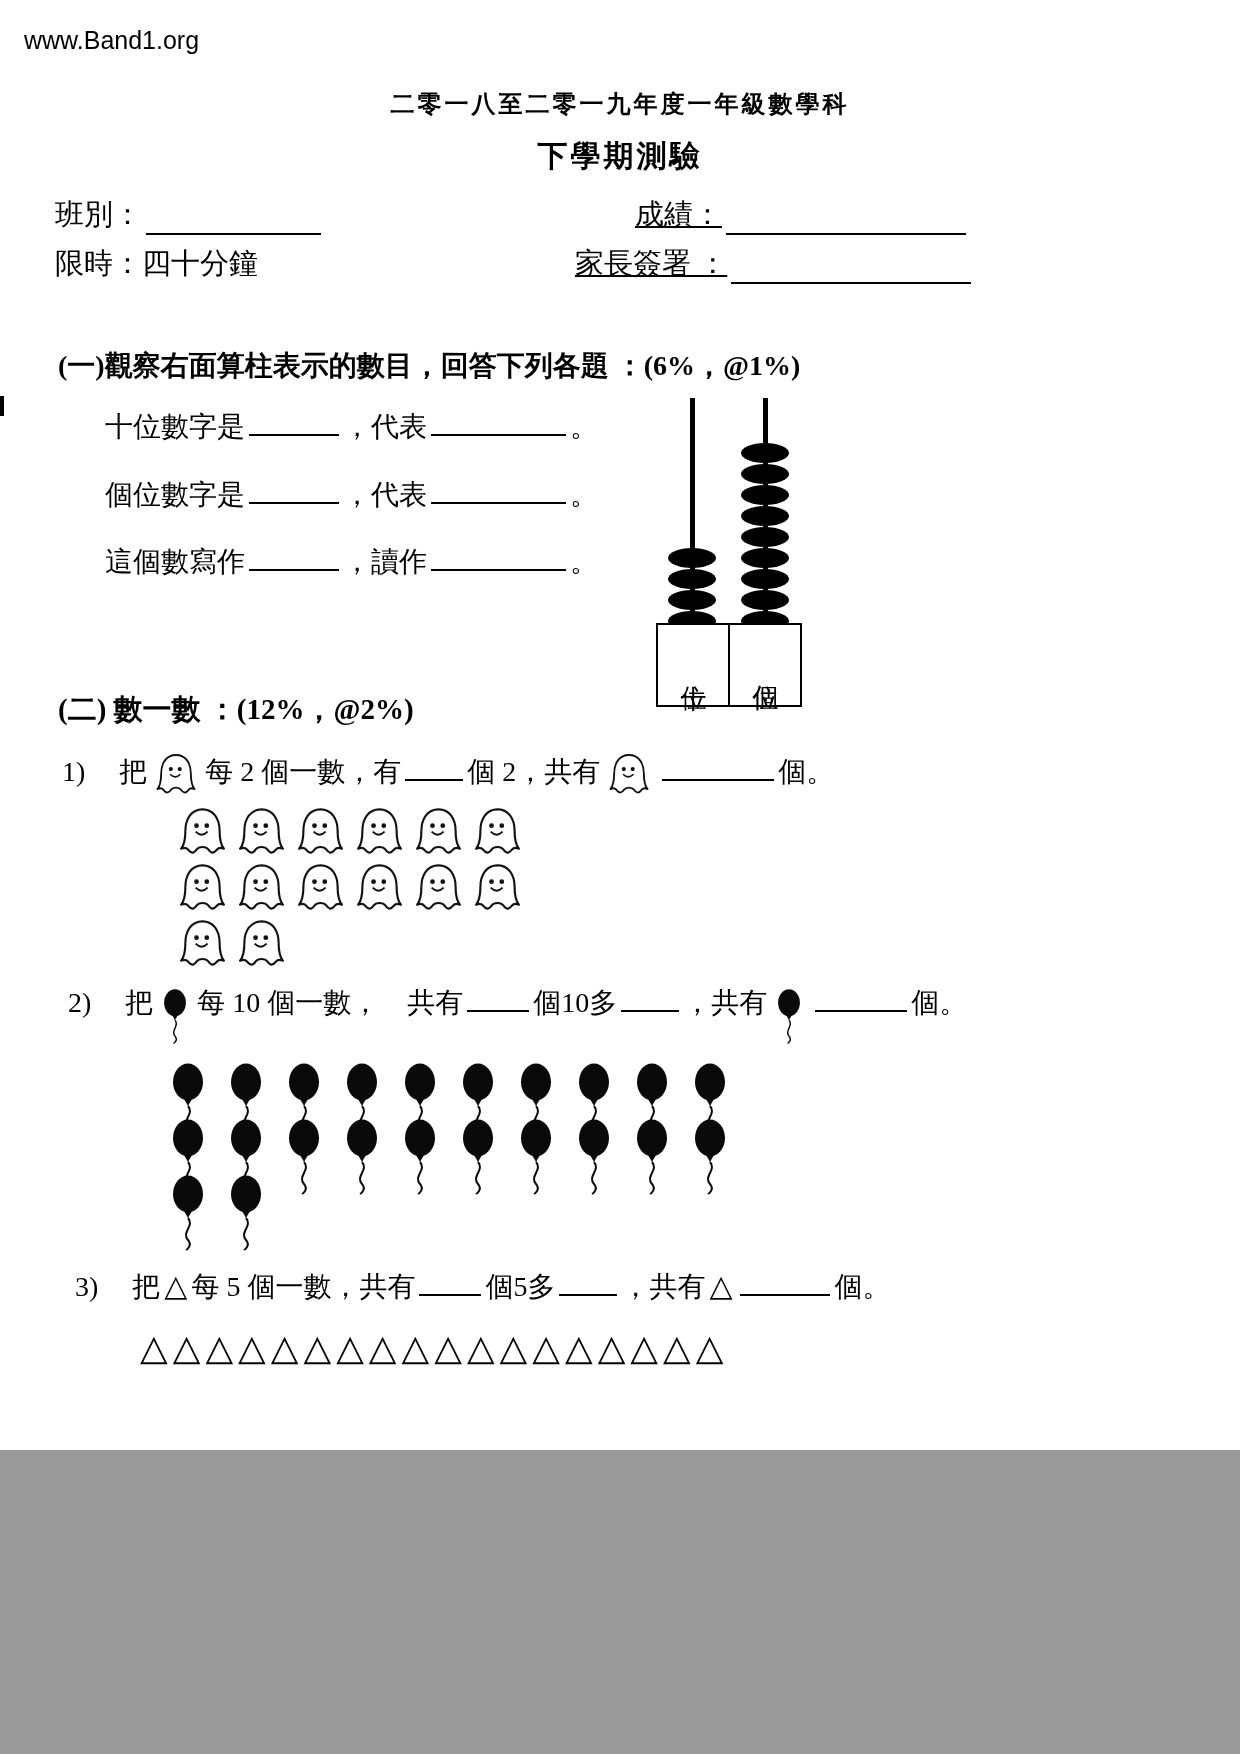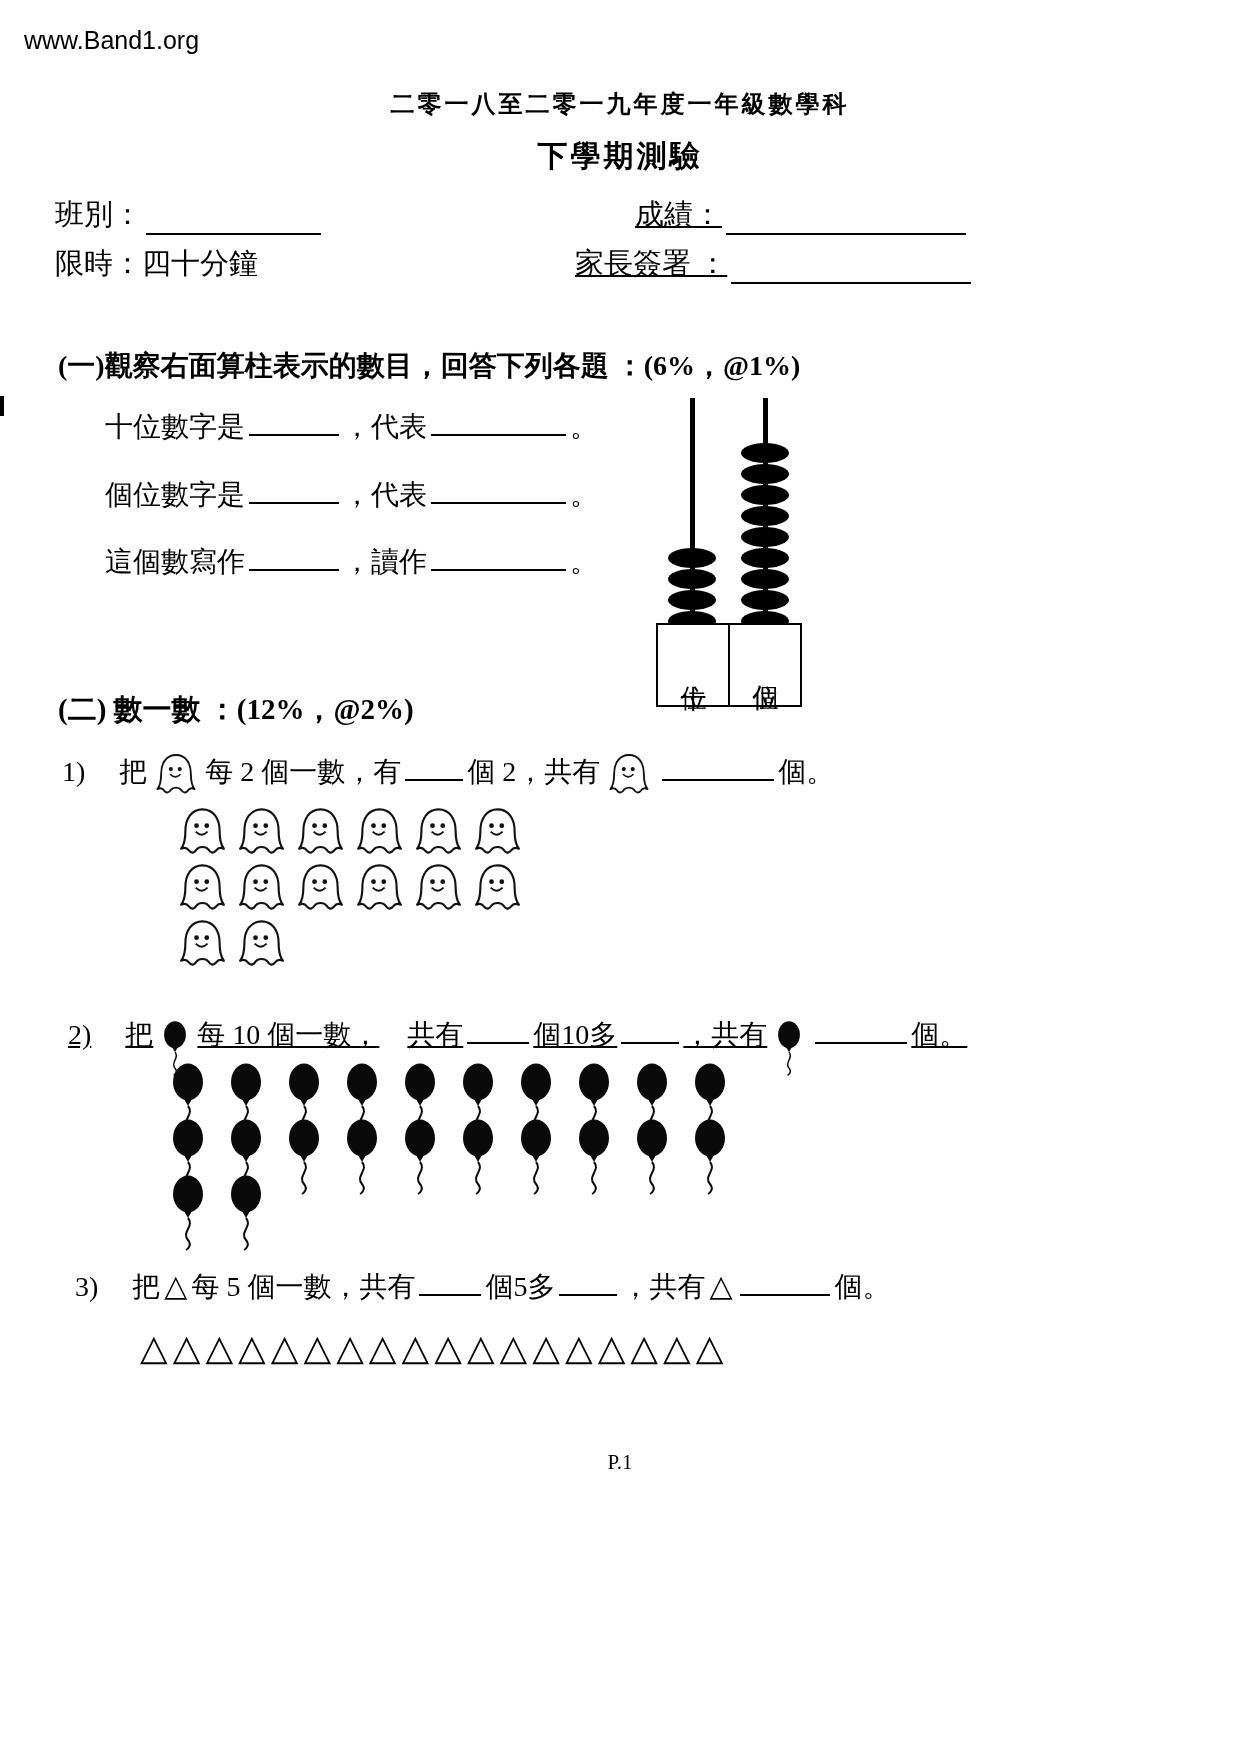--- a/index.html
+++ b/index.html
@@ -1,18 +1,18 @@
 <!DOCTYPE html>
 <html><head>
 <meta charset="utf-8">
 <style>
   * { margin:0; padding:0; box-sizing:border-box; }
   html, body { background:#9a9a9a; }
   .page {
-    position:relative; width:1240px; height:1754px; margin:0 auto;
+    position:relative; width:1240px; height:1450px; margin:0 auto;
     background:#ffffff; color:#000;
     font-family:"Liberation Serif","DejaVu Serif",serif;
     overflow:hidden;
   }
   .abs { position:absolute; }
 
   .watermark { top:26px; left:24px; font-size:25px; font-family:"Liberation Sans","DejaVu Sans",sans-serif; }
   .edge-mark { top:396px; left:0; width:4px; height:20px; background:#000; }
 
   .title1 { top:88px; left:0; width:100%; text-align:center; font-size:24px; font-weight:600; letter-spacing:3px; }
@@ -43,21 +43,21 @@
   .bead { width:48px; height:20px; background:#000; border-radius:50%; margin-top:1px; }
   .abacus-table { display:flex; border:2px solid #000; height:84px; background:#fff; position:relative; }
   .abacus-cell { flex:1; display:flex; align-items:center; justify-content:center; font-size:26px; }
   .abacus-cell.ones { border-left:2px solid #000; }
   .vert { writing-mode:vertical-rl; text-orientation:upright; line-height:1; }
 
   .s2-heading { top:690px; left:58px; font-size:29px; font-weight:bold; }
 
   .qline { font-size:28px; white-space:nowrap; }
   .q1 { top:752px; left:62px; }
-  .q2 { top:1016px; left:68px;text-decoration:underline; }
+  .q2 { top:984px; left:68px; }
   .q3 { top:1268px; left:75px; }
   .qnum { margin-right:34px; }
 
   .icon-inline { display:inline-block; vertical-align:middle; margin:0 6px; }
   .icon-inline.ghost-inline svg { display:block; }
   .icon-inline.balloon-inline { height:44px; position:relative; top:4px; }
   .icon-inline.balloon-inline svg { display:block; }
 
   .ghost-grid { top:806px; left:176px; }
   .ghost-row { display:flex; gap:6px; margin-bottom:3px; }

